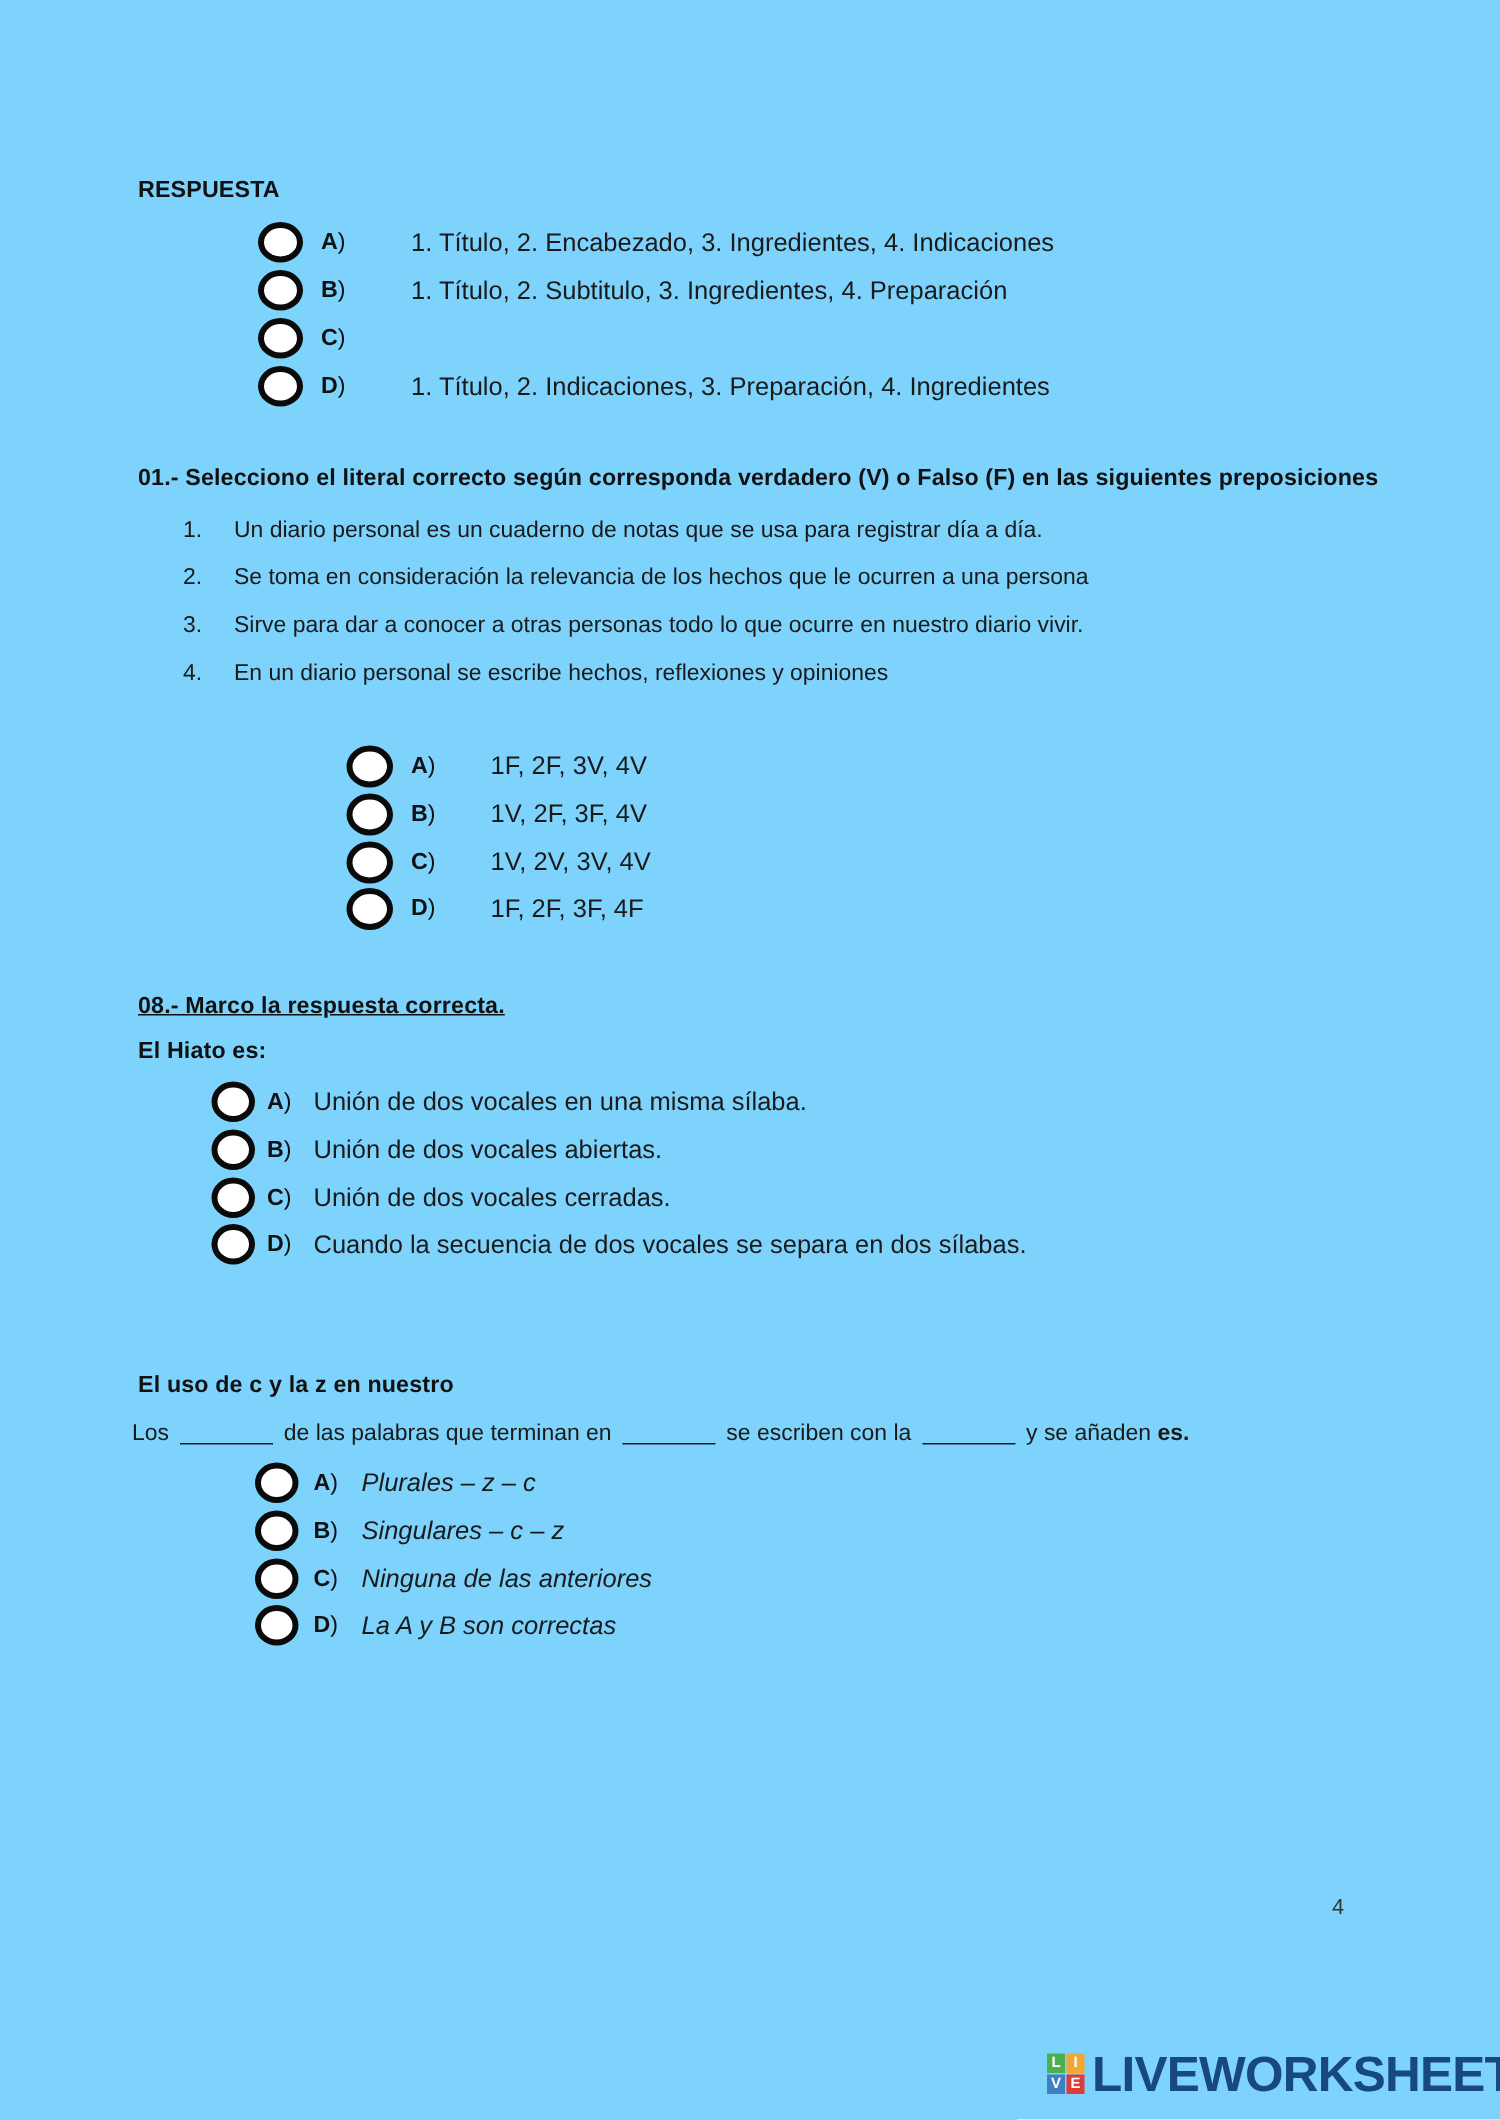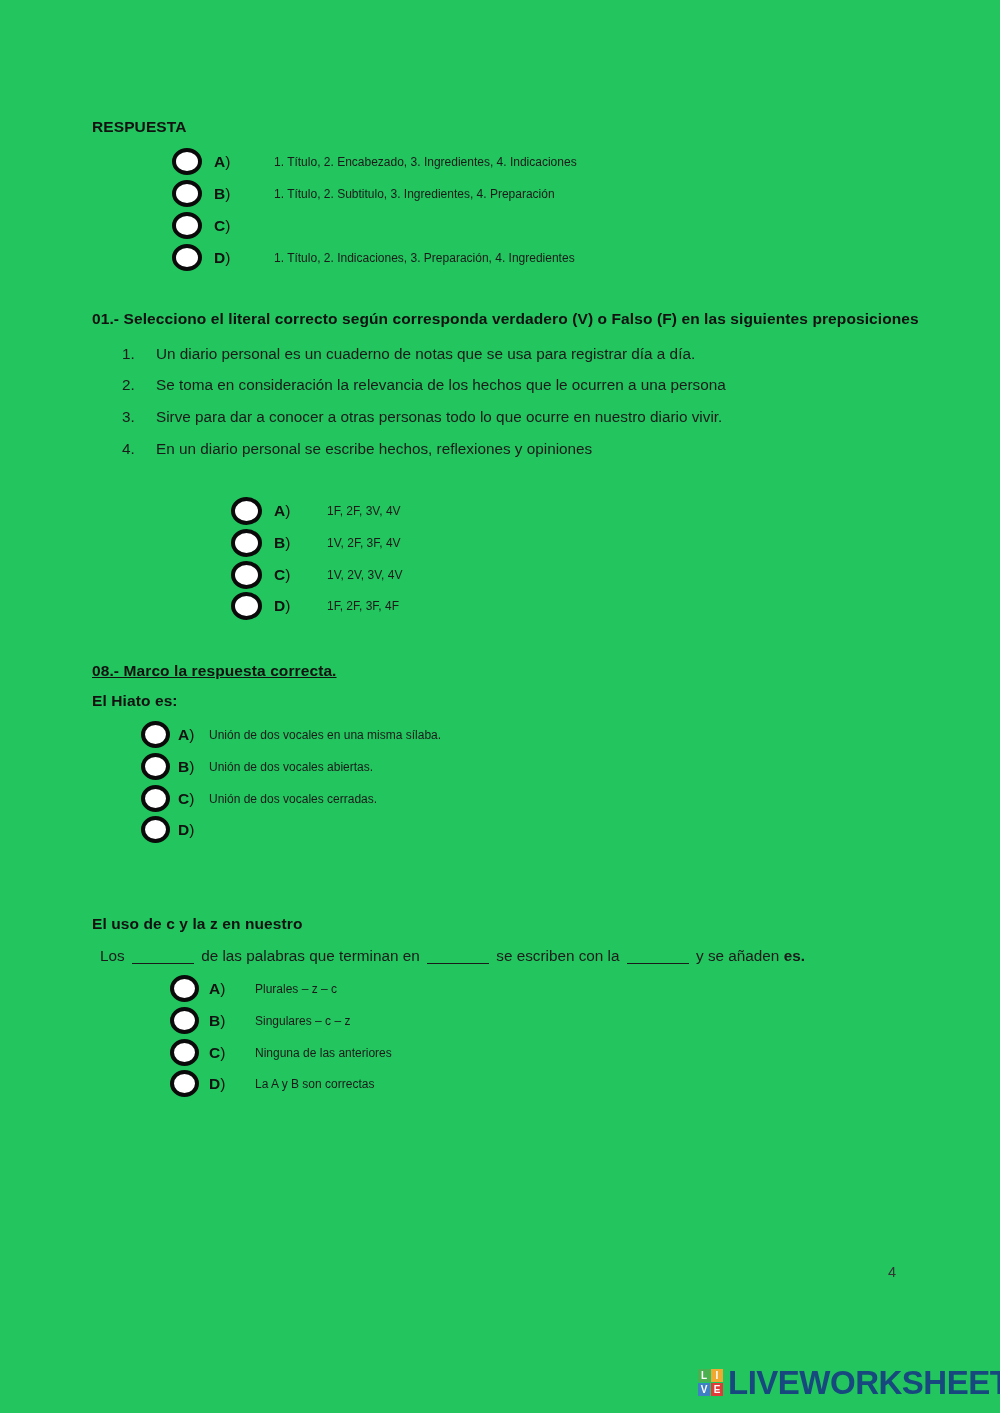--- a/index.html
+++ b/index.html
@@ -12,21 +12,21 @@
     height: 1413px;
     position: relative;
     font-family: "Liberation Sans", sans-serif;
     color: #000000;
     overflow: hidden;
   }
 
   .page {
     position: absolute;
     inset: 0;
-    background: #22c55e;
+    background: #7dd3fc;
   }
 
   
   .heading {
     font-size: 15.5px;
     font-weight: bold;
     color: #111111;
     letter-spacing: 0.1px;
   }
   .body-text {
@@ -62,21 +62,21 @@
   .opt-letter {
     font-size: 15.5px;
     font-weight: bold;
     color: #111111;
     flex: 0 0 auto;
   }
   .opt-letter .paren {
     font-weight: normal;
   }
   .opt-text {
-    font-size: 12px;
+    font-size: 17px;
     color: #1a1a1a;
     flex: 0 0 auto;
   }
 
   
   #group-respuesta .radio-oval { width: 30px; height: 27px; border-width: 4px; }
   #group-respuesta .opt-letter { margin-left: 12px; width: 34px; }
   #group-respuesta .opt-text { margin-left: 26px; }
 
   
@@ -85,29 +85,29 @@
   #group-q07 .opt-text { margin-left: 19px; }
 
   
   #group-q08 .radio-oval { width: 29px; height: 27px; border-width: 4.5px; }
   #group-q08 .opt-letter { margin-left: 8px; width: 27px; }
   #group-q08 .opt-text { margin-left: 4px; }
 
   
   #group-q09 .radio-oval { width: 29px; height: 27px; border-width: 4.5px; }
   #group-q09 .opt-letter { margin-left: 10px; width: 27px; }
-  #group-q09 .opt-text { margin-left: 19px; }
+  #group-q09 .opt-text { margin-left: 5px; font-style: italic; }
 
   
   #q07-title { position: absolute; left: 92px; top: 310px; }
   #q08-title { position: absolute; left: 92px; top: 662px; text-decoration: underline; }
   #q08-sub   { position: absolute; left: 92px; top: 692px; }
   #q09-title { position: absolute; left: 92px; top: 884px; }
   #q09-sub   { position: absolute; left: 92px; top: 915px; }
-  #q09-fill  { position: absolute; left: 100px; top: 947px; white-space: nowrap; }
+  #q09-fill  { position: absolute; left: 88px; top: 947px; white-space: nowrap; }
 
   
   .stmt-row {
     position: absolute;
     display: flex;
     align-items: baseline;
     white-space: nowrap;
   }
   .stmt-num {
     width: 34px;
@@ -263,20 +263,21 @@
       <span class="opt-text">Unión de dos vocales abiertas.</span>
     </div>
     <div class="option-row" style="left:141px; top:785px;">
       <span class="radio-oval"></span>
       <span class="opt-letter"><span>C</span><span class="paren">)</span></span>
       <span class="opt-text">Unión de dos vocales cerradas.</span>
     </div>
     <div class="option-row" style="left:141px; top:816px;">
       <span class="radio-oval"></span>
       <span class="opt-letter"><span>D</span><span class="paren">)</span></span>
+      <span class="opt-text">Cuando la secuencia de dos vocales se separa en dos sílabas.</span>
     </div>
   </div>
 
   <div id="q09-sub" class="heading">El uso de c y la z en nuestro</div>
 
   <div id="q09-fill" class="body-text">
     <span>Los </span><span class="blank"></span><span> de las palabras que terminan en </span><span class="blank"></span><span> se escriben con la </span><span class="blank"></span><span> y se añaden </span><span class="bold-inline">es.</span>
   </div>
 
   <div id="group-q09">

